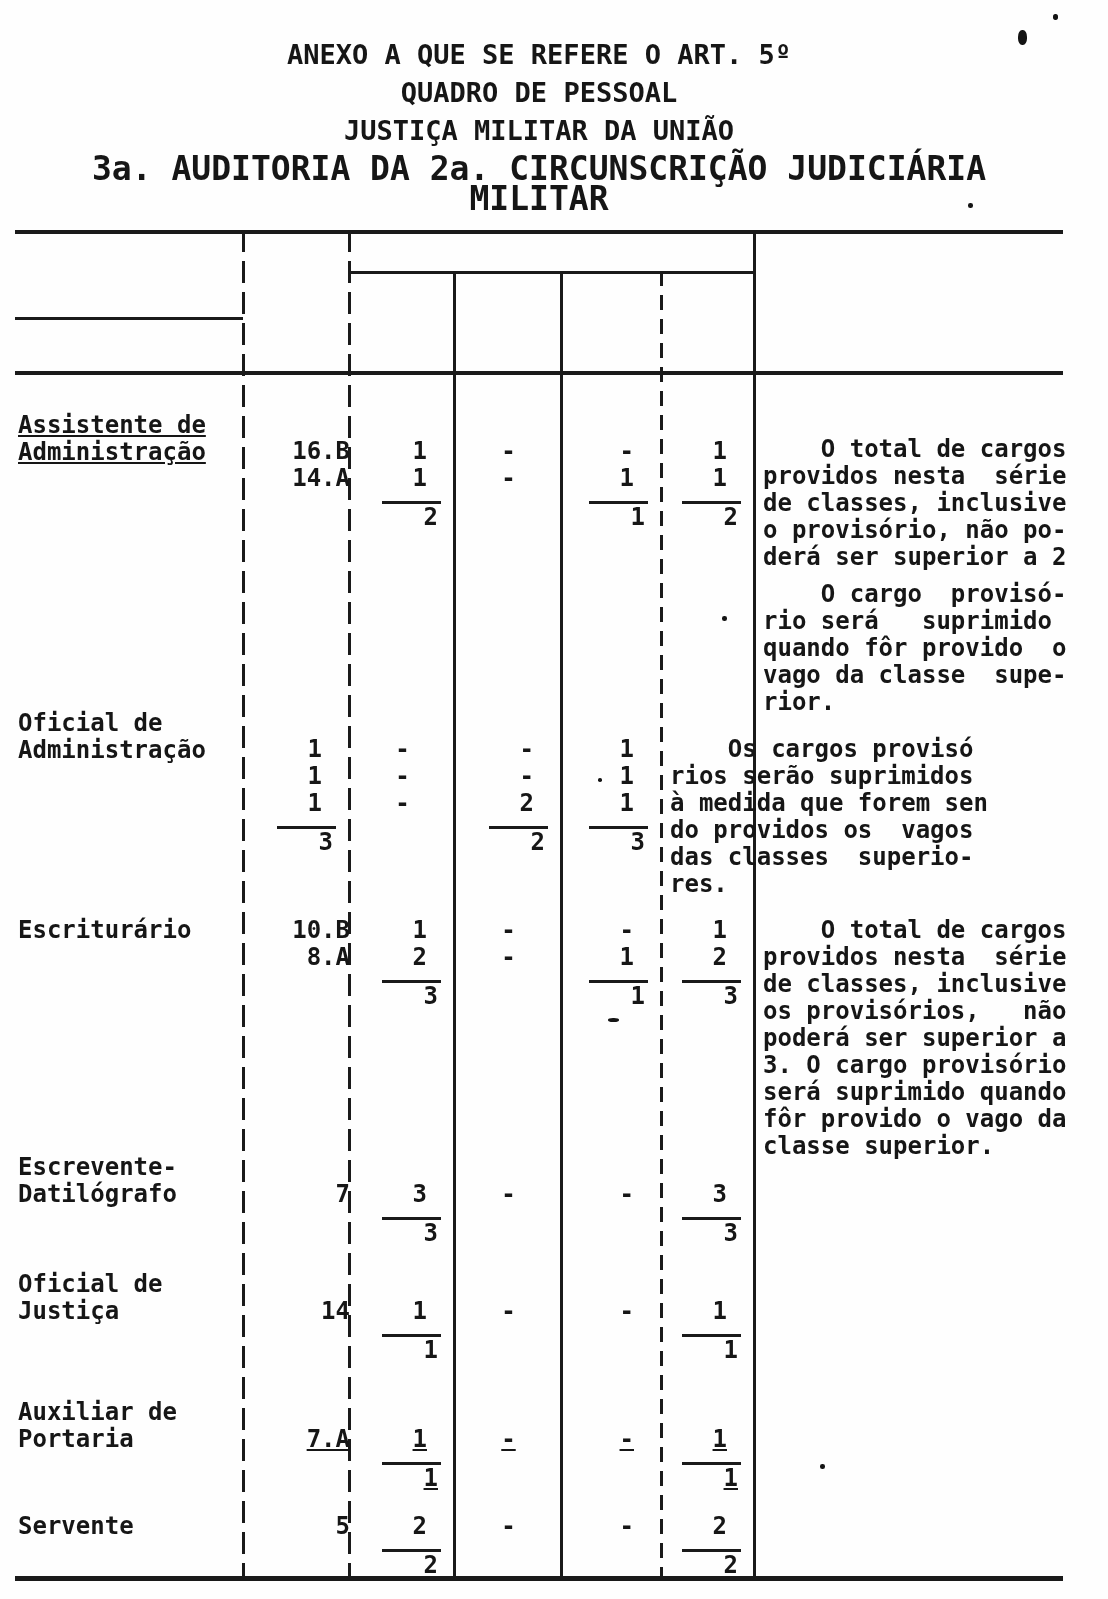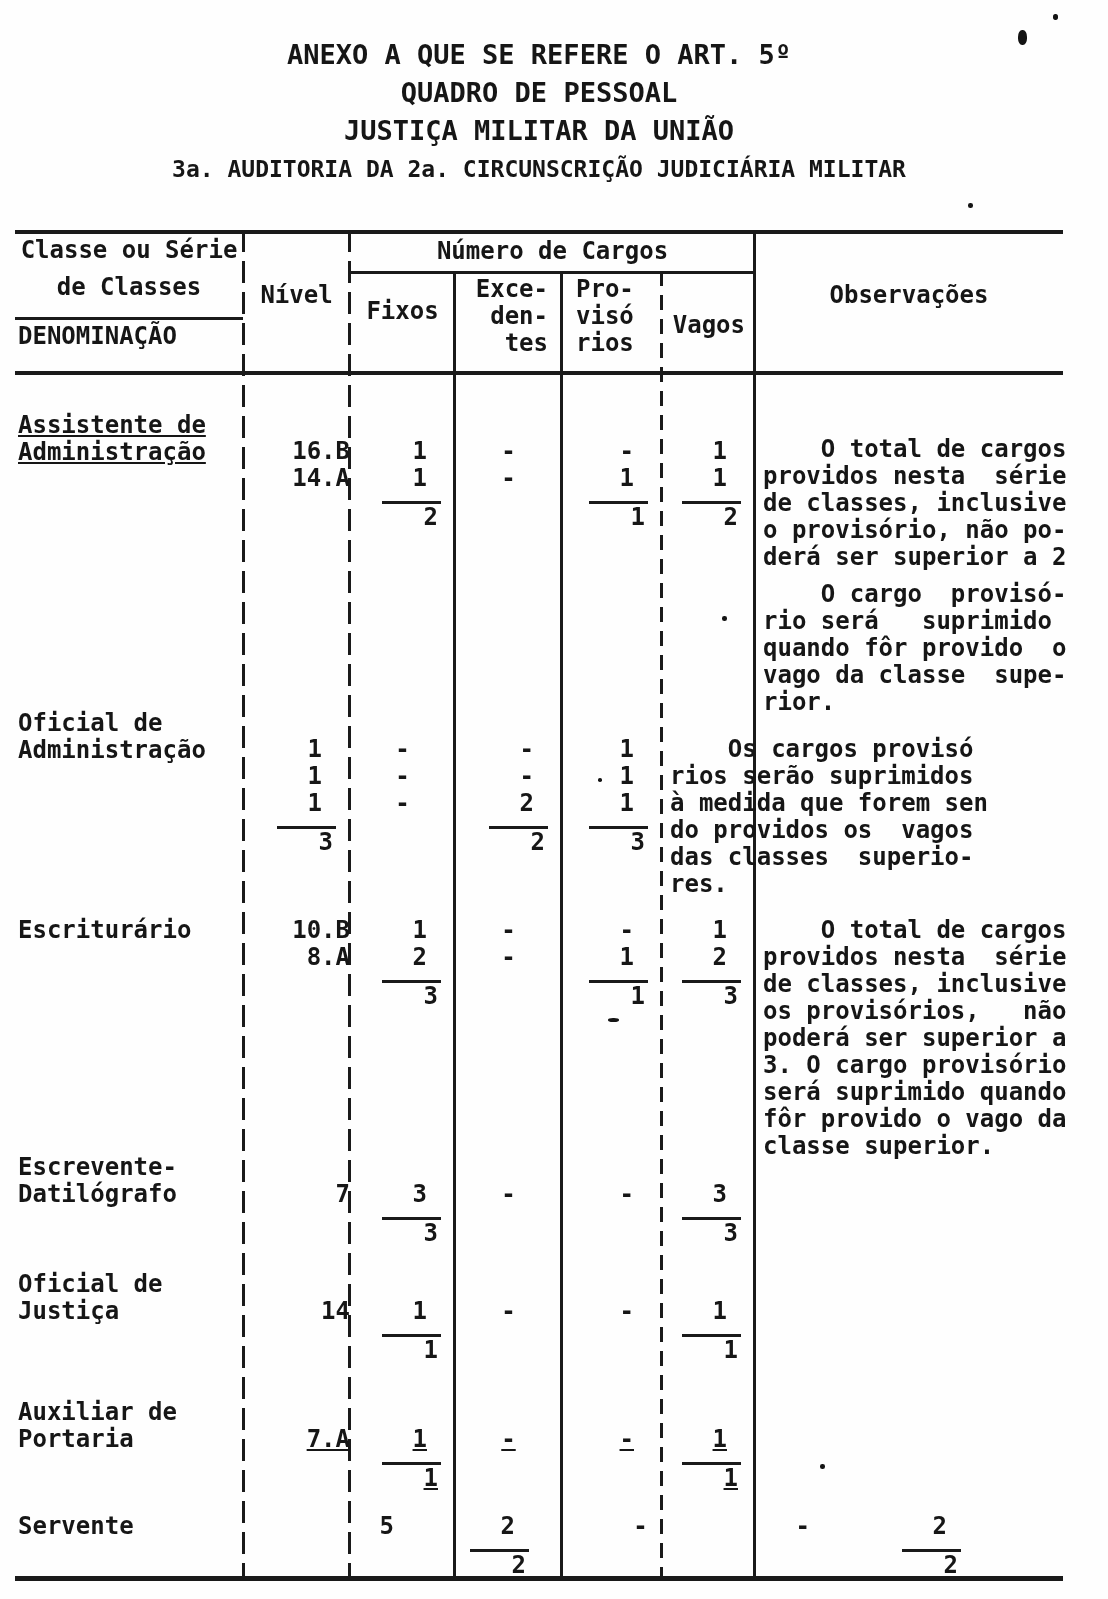--- a/index.html
+++ b/index.html
@@ -7,21 +7,21 @@
     position:relative; width:1108px; height:1599px;
     background:#fefefe; color:#161616; overflow:hidden;
     font-family:"DejaVu Sans Mono","Liberation Mono",monospace;
     font-weight:bold;
   }
   .pre { white-space:pre; }
 
   
   .titles { position:absolute; top:40px; left:15px; width:1048px; text-align:center; }
   .title-line { font-size:27px; line-height:30px; margin-bottom:8px; letter-spacing:0px; }
-  .title-line.small { font-size:23px; }
+  .title-line.small { font-size:33px; }
 
   
   .hline, .vline { position:absolute; background:#1a1a1a; }
   .vline.dash-a { background:repeating-linear-gradient(180deg,#1a1a1a 0 22px,transparent 22px 31px); }
   .vline.dash-b { background:repeating-linear-gradient(180deg,#1a1a1a 0 15px,transparent 15px 24px); }
 
   
   .thead { position:absolute; left:15px; top:230px; width:1048px; height:142px; font-size:24px; line-height:27px; }
   .thead .hcell { position:absolute; }
   .ctr { text-align:center; }
@@ -41,21 +41,21 @@
   }
   .obs { padding-left:8px; }
   .obs p { margin:0 0 10px 0; }
 
   .b1 { height:330px; } .b1 .pt { padding-top:66px; } .b1 .name { padding-top:40px;text-decoration:underline; } .b1 .obs { padding-top:64px; }
   .b2 { height:190px; } .b2 .pt { padding-top:34px; } .b2 .name { padding-top:8px; }  .b2 .obs { padding-top:34px; }
   .b3 { height:250px; } .b3 .pt { padding-top:25px; } .b3 .name { padding-top:25px; } .b3 .obs { padding-top:25px; }
   .b4 { height:122px; } .b4 .pt { padding-top:39px; } .b4 .name { padding-top:12px; }
   .b5 { height:132px; } .b5 .pt { padding-top:34px; } .b5 .name { padding-top:7px; }
   .b6 { height:112px; } .b6 .pt { padding-top:30px;text-decoration:underline; } .b6 .name { padding-top:3px; }
-  .b7 { height:70px;gap:44px; }  .b7 .pt { padding-top:5px; }  .b7 .name { padding-top:5px; }
+  .b7 { height:70px; }  .b7 .pt { padding-top:5px; }  .b7 .name { padding-top:5px; }
 
   
   .speck { position:absolute; background:#141414; border-radius:45%; }
 </style>
 </head>
 <body>
 
 <div class="page">
 
   <div class="titles">
@@ -71,36 +71,20 @@
   <div class="hline" style="left:15px; top:371px; width:1048px; height:4px;"></div>
   <div class="hline" style="left:15px; top:1576px; width:1048px; height:5px;"></div>
 
   <div class="vline dash-a" style="left:242px; top:230px; width:3px; height:1346px;"></div>
   <div class="vline dash-a" style="left:348px; top:230px; width:3px; height:1346px;"></div>
   <div class="vline" style="left:453px; top:271px; width:3px; height:1305px;"></div>
   <div class="vline" style="left:560px; top:271px; width:3px; height:1305px;"></div>
   <div class="vline dash-b" style="left:660px; top:271px; width:3px; height:1305px;"></div>
   <div class="vline" style="left:753px; top:230px; width:3px; height:1346px;"></div>
 
-  <div class="thead">
-    <div class="hcell ctr" style="left:0; top:7px; width:228px;">Classe ou Série</div>
-    <div class="hcell ctr" style="left:0; top:44px; width:228px;">de Classes</div>
-    <div class="hcell" style="left:3px; top:93px; width:225px;">DENOMINAÇÃO</div>
-    <div class="hcell ctr" style="left:228px; top:52px; width:107px;">Nível</div>
-    <div class="hcell ctr" style="left:335px; top:8px; width:405px;">Número de Cargos</div>
-    <div class="hcell ctr" style="left:335px; top:68px; width:105px;">Fixos</div>
-    <div class="hcell rgt pre" style="left:440px; top:46px; width:93px;">Exce-
-den-
-tes</div>
-    <div class="hcell pre" style="left:561px; top:46px; width:86px;">Pro-
-visó
-rios</div>
-    <div class="hcell rgt" style="left:647px; top:82px; width:83px;">Vagos</div>
-    <div class="hcell ctr" style="left:740px; top:52px; width:308px;">Observações</div>
-  </div>
 
   <div class="tbody">
 
     <div class="block b1">
       <div class="cell name"><span class="pre">Assistente de
 Administração</span></div>
       <div class="cell nivel pt"><span class="pre">16.B
 14.A</span></div>
       <div class="cell pt">
           <span class="pre vals">1

